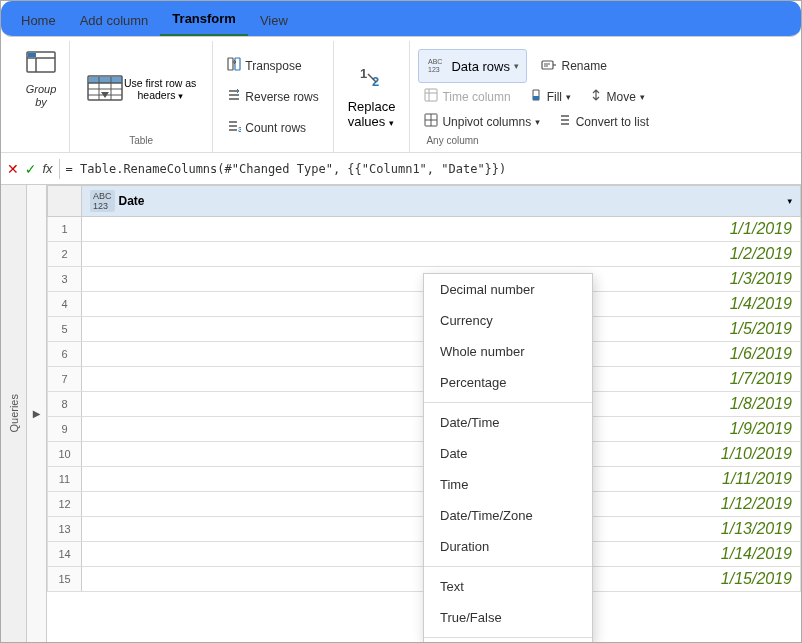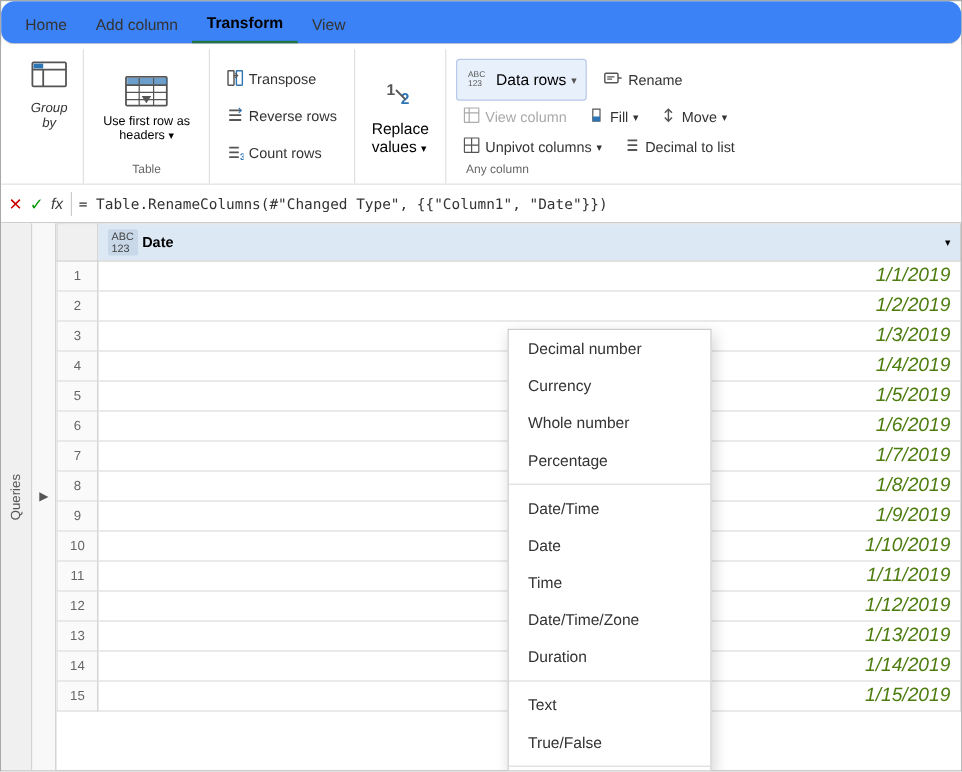--- a/index.html
+++ b/index.html
@@ -100,21 +100,20 @@
       font-size: 11px;
       color: #333;
       text-align: center;
       margin-top: 2px;
       line-height: 1.2;
     }
 
     
     .ribbon-btn-firstrow {
       display: flex;
-      flex-direction: column;
       align-items: center;
       padding: 4px 8px;
       cursor: pointer;
       border-radius: 3px;
     }
 
     
     .ribbon-small-buttons {
       display: flex;
       flex-direction: column;
@@ -441,21 +440,21 @@
 
         <div style="display:flex; align-items:center; gap:6px; margin-top:2px;">
           <div class="ribbon-btn-small">
             <span>
               <svg width="14" height="14" viewBox="0 0 14 14">
                 <rect x="1" y="1" width="12" height="12" rx="0.5" fill="none" stroke="#aaa" stroke-width="1"></rect>
                 <line x1="5" y1="1" x2="5" y2="13" stroke="#aaa" stroke-width="1"></line>
                 <line x1="1" y1="5" x2="13" y2="5" stroke="#aaa" stroke-width="1"></line>
               </svg>
             </span>
-            <span style="color:#aaa;">View column</span>
+            <span style="color:#aaa;">Time column</span>
           </div>
           <div class="ribbon-btn-small">
             <span>
               <svg width="14" height="14" viewBox="0 0 14 14">
                 <path d="M4 2 L10 2 L10 12 L4 12 Z" fill="none" stroke="#555" stroke-width="1"></path>
                 <path d="M4 8 L10 8 L10 12 L4 12 Z" fill="#2e75b6"></path>
               </svg>
             </span>
             <span>Fill</span>
             <span style="font-size:9px;">▾</span>
@@ -483,21 +482,21 @@
             <span style="font-size:9px;">▾</span>
           </div>
           <div class="ribbon-btn-small">
             <span>
               <svg width="14" height="14" viewBox="0 0 14 14">
                 <line x1="3" y1="3" x2="11" y2="3" stroke="#555" stroke-width="1.5"></line>
                 <line x1="3" y1="7" x2="11" y2="7" stroke="#555" stroke-width="1.5"></line>
                 <line x1="3" y1="11" x2="11" y2="11" stroke="#555" stroke-width="1.5"></line>
               </svg>
             </span>
-            <span>Decimal to list</span>
+            <span>Convert to list</span>
           </div>
         </div>
       </div>
       <div class="any-column-label">Any column</div>
     </div>
 
   </div>
 
   <div class="formula-bar">
     <div class="formula-bar-icon">

